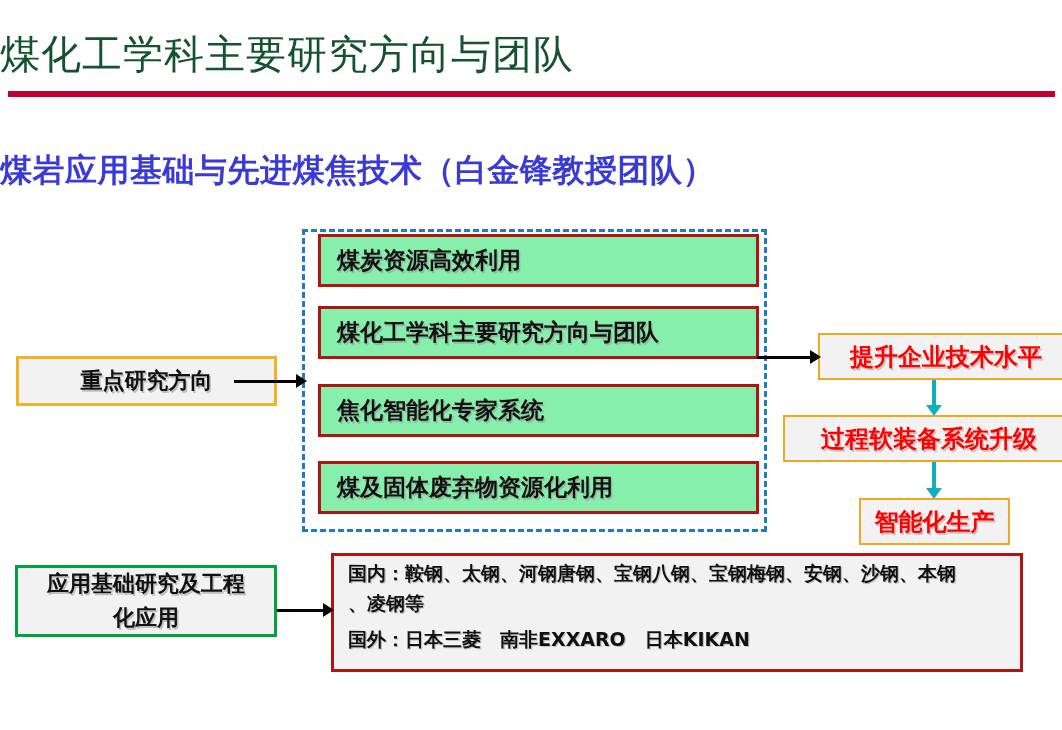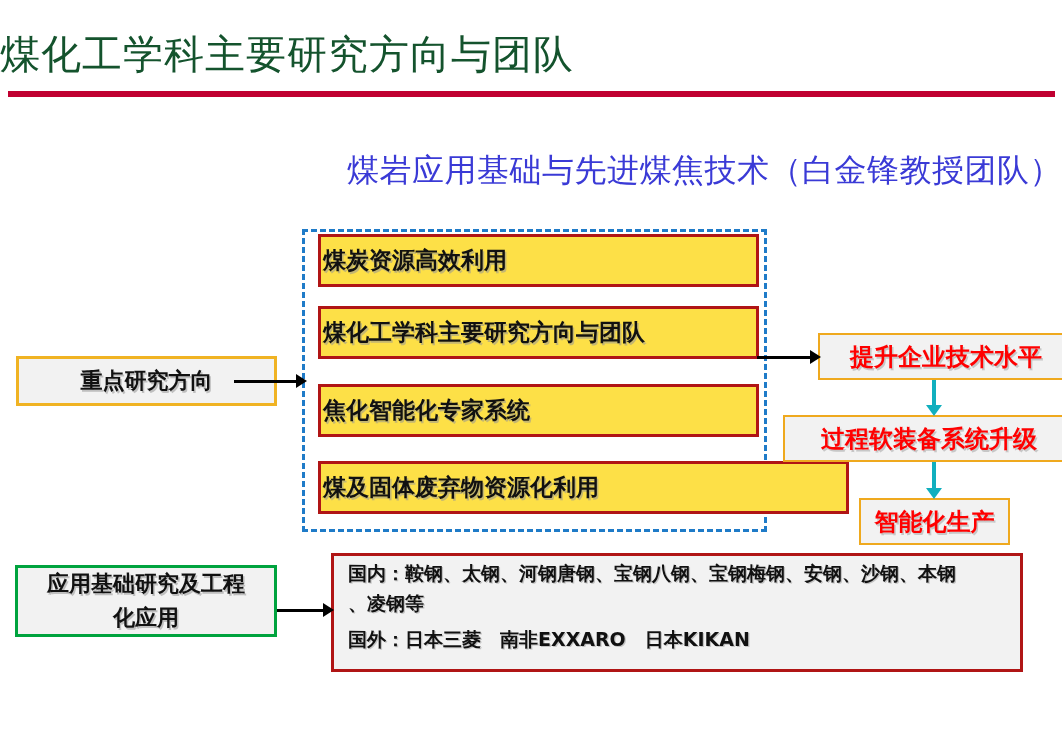--- a/index.html
+++ b/index.html
@@ -20,51 +20,51 @@
     font-family: "DejaVu Sans", "Liberation Sans", sans-serif;
   }
   .title-rule {
     position: absolute; left: 8px; top: 91px; width: 1047px; height: 6px;
     background: #C00031;
   }
 
   
   .subtitle {
     position: absolute; left: 0; top: 148px; width: 1062px;
-    text-align: right;
+    text-align: left;
     font-size: 32px; line-height: 44px;
-    color: #3A3AD6; font-weight: normal;
+    color: #3A3AD6; font-weight: bold;
     font-family: "DejaVu Sans", "Liberation Sans", sans-serif;
     letter-spacing: 0.5px;
   }
 
   
   .dashed-group {
     position: absolute; left: 302px; top: 229px;
     width: 465px; height: 303px;
     border: 3px dashed #1F7BC8;
     background: transparent;
   }
 
   
   .dir-box {
     position: absolute;
-    background: #fde047;
+    background: #86efac;
     border: 3px solid #B01515;
     display: flex; align-items: center;
-    padding-left: 2px;
+    padding-left: 16px;
     font-size: 23px; color: #111111; font-weight: bold;
     font-family: "DejaVu Sans", "Liberation Sans", sans-serif;
     text-shadow: 1.5px 1.5px 0 rgba(150,150,150,0.55);
     white-space: nowrap;
   }
   #dir0 { left: 318px; top: 234px; width: 441px; height: 53px; }
   #dir1 { left: 318px; top: 306px; width: 441px; height: 53px; }
   #dir2 { left: 318px; top: 384px; width: 441px; height: 53px; }
-  #dir3 { left: 318px; top: 461px; width: 531px; height: 53px; }
+  #dir3 { left: 318px; top: 461px; width: 441px; height: 53px; }
 
   
   .left-box {
     position: absolute;
     background: #F2F2F2;
     display: flex; align-items: center; justify-content: center;
     text-align: center;
     font-size: 22px; color: #111111; font-weight: bold;
     font-family: "DejaVu Sans", "Liberation Sans", sans-serif;
     text-shadow: 1.5px 1.5px 0 rgba(150,150,150,0.55);

